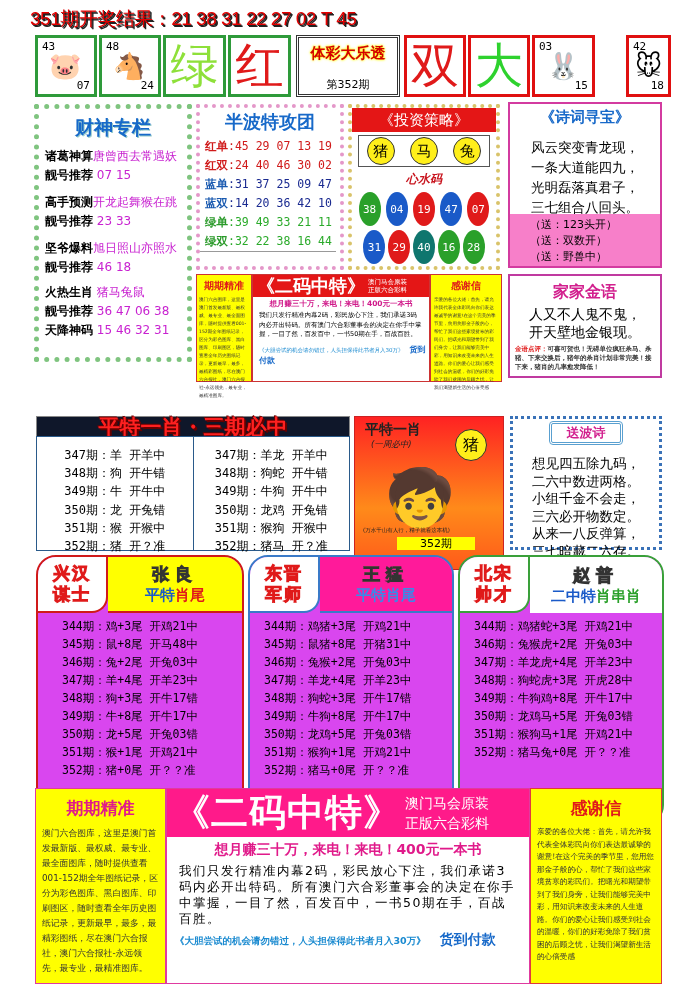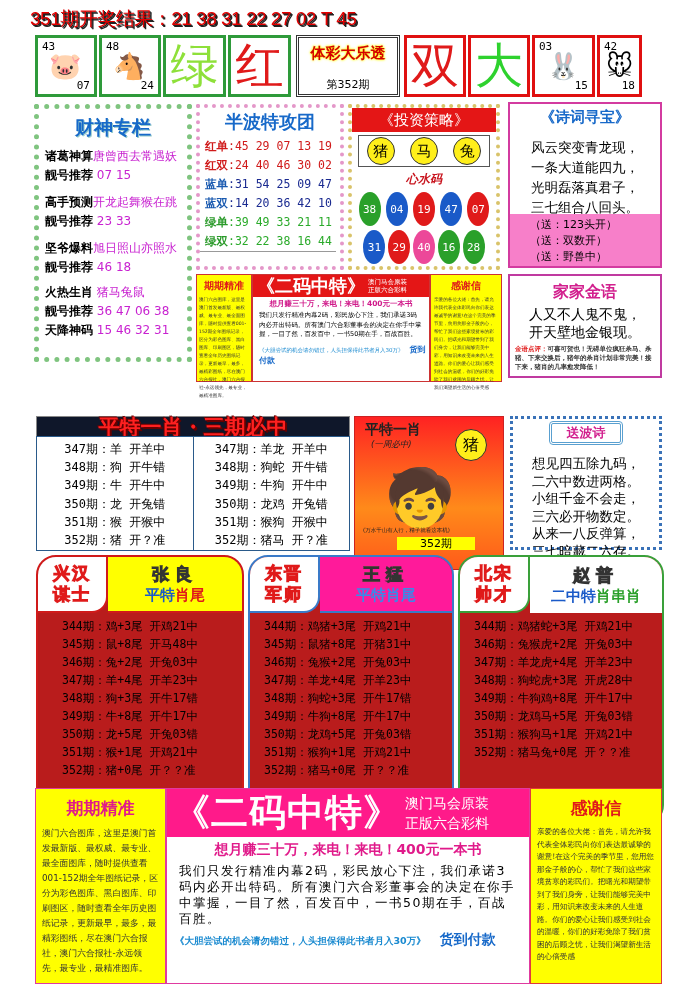--- a/index.html
+++ b/index.html
@@ -49,34 +49,34 @@
 .thx{left:430px;top:274px;width:72px;height:108px;background:#ffff00;border:1px solid #c33}
 .thx .t{color:#e01a1a;font-weight:bold;font-size:10px;text-align:center;margin:4px 0 3px}
 .thx .b{font-size:4.6px;line-height:8px;padding:0 3px;color:#333}
 .jinyu{left:508px;top:274px;width:154px;height:104px;border:2px solid #c03aa0;background:#fff}
 .jinyu .t{color:#d2208e;font-weight:bold;font-size:16px;text-align:center;margin:6px 0 2px;font-family:"DejaVu Serif",serif}
 .jinyu .l{font-size:14px;line-height:18px;text-align:center}
 .jinyu .c{font-size:6.5px;line-height:9px;padding:4px 5px;font-weight:bold;color:#333}
 .jinyu .c span{color:#e01a1a}
 .ptbanner{left:36px;top:416px;width:314px;height:46px;background:#0f172a;border:1px solid #888;display:flex;align-items:center;justify-content:center;font-size:23px;font-weight:bold;color:#ff2020;text-shadow:1px 1px 0 #600,-1px -1px 0 #600,2px 2px 0 #600}
 .ptgrid{left:36px;top:436px;width:314px;height:115px;border:1px solid #2a5a8a;display:flex;background:#fff}
-.ptgrid .col{flex:1;padding-top:3px}
+.ptgrid .col{flex:1;padding-top:9px}
 .ptgrid .col+.col{border-left:1px solid #2a5a8a}
 .ptgrid .r{font-size:12px;line-height:18.2px;text-align:center;font-family:"DejaVu Sans Mono",monospace;white-space:nowrap}
 .pingte{left:354px;top:416px;width:150px;height:154px;background:linear-gradient(#ff2222,#ff8a1a 60%,#ff5a1a);border:1px solid #c22}
 .pingte .t{font-weight:bold;font-size:14px;color:#222;padding:4px 0 0 10px}
 .pingte .s{font-size:8.5px;color:#222;padding-left:16px;font-style:italic}
 .pingte .pig{position:absolute;left:100px;top:12px;width:32px;height:32px;border-radius:50%;background:#ffef1a;border:1px solid #333;display:flex;align-items:center;justify-content:center;font-size:16px}
 .pingte .fig{position:absolute;left:30px;top:48px;font-size:56px}
 .pingte .cap{position:absolute;left:8px;top:110px;font-size:5.5px;color:#222}
 .pingte .per{position:absolute;left:42px;top:120px;width:78px;height:13px;background:#ffff00;text-align:center;font-size:11px;line-height:13px}
 .songbo{left:510px;top:416px;width:152px;height:134px;border:3px dotted #3a72b8;background:#fff}
 .songbo .t{margin:2px auto 0;width:74px;border:3px double #5aa0d0;text-align:center;color:#d2208e;font-size:13px;font-weight:bold;font-family:"DejaVu Serif",serif;border-radius:4px}
 .songbo .lines{font-size:13.5px;line-height:17.6px;text-align:center;margin-top:10px}
-.card{top:555px;height:270px;border:2px solid;border-radius:20px;background:#b91c1c;overflow:hidden}
+.card{top:555px;height:270px;border:2px solid;border-radius:20px;background:#d946ef;overflow:hidden}
 .card .cap{position:absolute;left:0;top:0;width:70px;height:56px;border:2px solid;border-radius:0 0 16px 0;border-top:none;border-left:none;background:#fff;display:flex;flex-direction:column;align-items:center;justify-content:center;font-size:17px;font-weight:bold;line-height:21px;color:#fff;-webkit-text-stroke:1px #e01a1a;letter-spacing:2px}
 .card .ttl{position:absolute;right:0;top:0;height:56px;display:flex;flex-direction:column;align-items:center;justify-content:center}
 .card .n1{font-size:17px;font-weight:bold;color:#ffef1a;-webkit-text-stroke:1px #333;letter-spacing:6px}
 .card .n2{font-size:15px;font-weight:bold}
 .card .rows{position:absolute;left:0;right:0;top:60px}
 .card .r{font-size:11.5px;line-height:18px;font-family:"DejaVu Sans Mono",monospace;white-space:nowrap}
 .bottom{top:788px;height:196px}
 .bq{left:35px;width:131px;background:#ffff00;border:1px solid #e03aa0}
 .bq .t{color:#e01a8a;font-weight:bold;font-size:17px;text-align:center;margin:8px 0 6px}
 .bq .b{font-size:8.8px;line-height:15px;padding:0 6px;color:#333}
@@ -121,21 +121,21 @@
   <span class="bigchar" style="color:#e01a1a">双</span>
 </div>
 <div class="abs hcell red" style="left:468px;width:62px">
   <span class="bigchar" style="color:#2ed22e">大</span>
 </div>
 <div class="abs hcell red" style="left:532px;width:63px">
   <span class="hnum" style="left:4px;top:2px">03</span>
   <span class="animal">🐰</span>
   <span class="hnum" style="right:4px;bottom:2px">15</span>
 </div>
-<div class="abs hcell red" style="left:597px;width:45px">
+<div class="abs hcell red" style="left:626px;width:45px">
   <span class="hnum" style="left:4px;top:2px">42</span>
   <span class="animal">🐭</span>
   <span class="hnum" style="right:4px;bottom:2px">18</span>
 </div>
 
 <div class="abs caishen wavy-green">
   <div class="title">财神专栏</div>
   <div class="cs-row"><span class="k">诸葛神算</span><span class="v">唐曾西去常遇妖</span></div>
   <div class="cs-row"><span class="k">靓号推荐</span><span class="v"> 07  15</span></div>
   <div class="cs-row" style="margin-top:8px"><span class="k">高手预测</span><span class="v">开龙起舞猴在跳</span></div>
@@ -144,21 +144,21 @@
   <div class="cs-row"><span class="k">靓号推荐</span><span class="v"> 46  18</span></div>
   <div class="cs-row" style="margin-top:6px"><span class="k">火热生肖</span><span class="v"> 猪马兔鼠</span></div>
   <div class="cs-row"><span class="k">靓号推荐</span><span class="v"> 36  47  06  38</span></div>
   <div class="cs-row"><span class="k">天降神码</span><span class="v"> 15  46  32  31</span></div>
 </div>
 
 <div class="abs banpo">
   <div class="title">半波特攻团</div>
   <div class="bp-row"><span class="k" style="color:#d01a1a">红单</span><span style="color:#d01a1a">:45 29 07 13 19</span></div>
   <div class="bp-row"><span class="k" style="color:#d01a1a">红双</span><span style="color:#d01a1a">:24 40 46 30 02</span></div>
-  <div class="bp-row"><span class="k" style="color:#1a5ab0">蓝单</span><span style="color:#1a2a90">:31 54 25 09 47</span></div>
+  <div class="bp-row"><span class="k" style="color:#1a5ab0">蓝单</span><span style="color:#1a2a90">:31 37 25 09 47</span></div>
   <div class="bp-row"><span class="k" style="color:#1a5ab0">蓝双</span><span style="color:#1a2a90">:14 20 36 42 10</span></div>
   <div class="bp-row"><span class="k" style="color:#2a9a2a">绿单</span><span style="color:#2aaa2a">:39 49 33 21 11</span></div>
   <div class="bp-row" style="border-bottom:1px solid #999;margin-right:4px"><span class="k" style="color:#2a9a2a">绿双</span><span style="color:#2aaa2a">:32 22 38 16 44</span></div>
 </div>
 
 <div class="abs invest">
   <div class="hdr">《投资策略》</div>
   <div class="zbox">
     <div class="zball">猪</div>
     <div class="zball">马</div>
@@ -168,21 +168,21 @@
   <div class="nballs">
     <div class="nball" style="background:#2aa02a">38</div>
     <div class="nball" style="background:#1a5ac8">04</div>
     <div class="nball" style="background:#e01a1a">19</div>
     <div class="nball" style="background:#1a5ac8">47</div>
     <div class="nball" style="background:#e01a1a">07</div>
   </div>
   <div class="nballs" style="border-bottom:4px solid #c2410c;padding-bottom:21px;margin:4px 6px">
     <div class="nball" style="background:#1a5ac8">31</div>
     <div class="nball" style="background:#e01a1a">29</div>
-    <div class="nball" style="background:#ec4899">40</div>
+    <div class="nball" style="background:#0f766e">40</div>
     <div class="nball" style="background:#2aa02a">16</div>
     <div class="nball" style="background:#2aa02a">28</div>
   </div>
 </div>
 
 <div class="abs poem">
   <div class="title">《诗词寻宝》</div>
   <div class="lines">
     <div>风云突变青龙现，</div>
     <div>一条大道能四九，</div>

